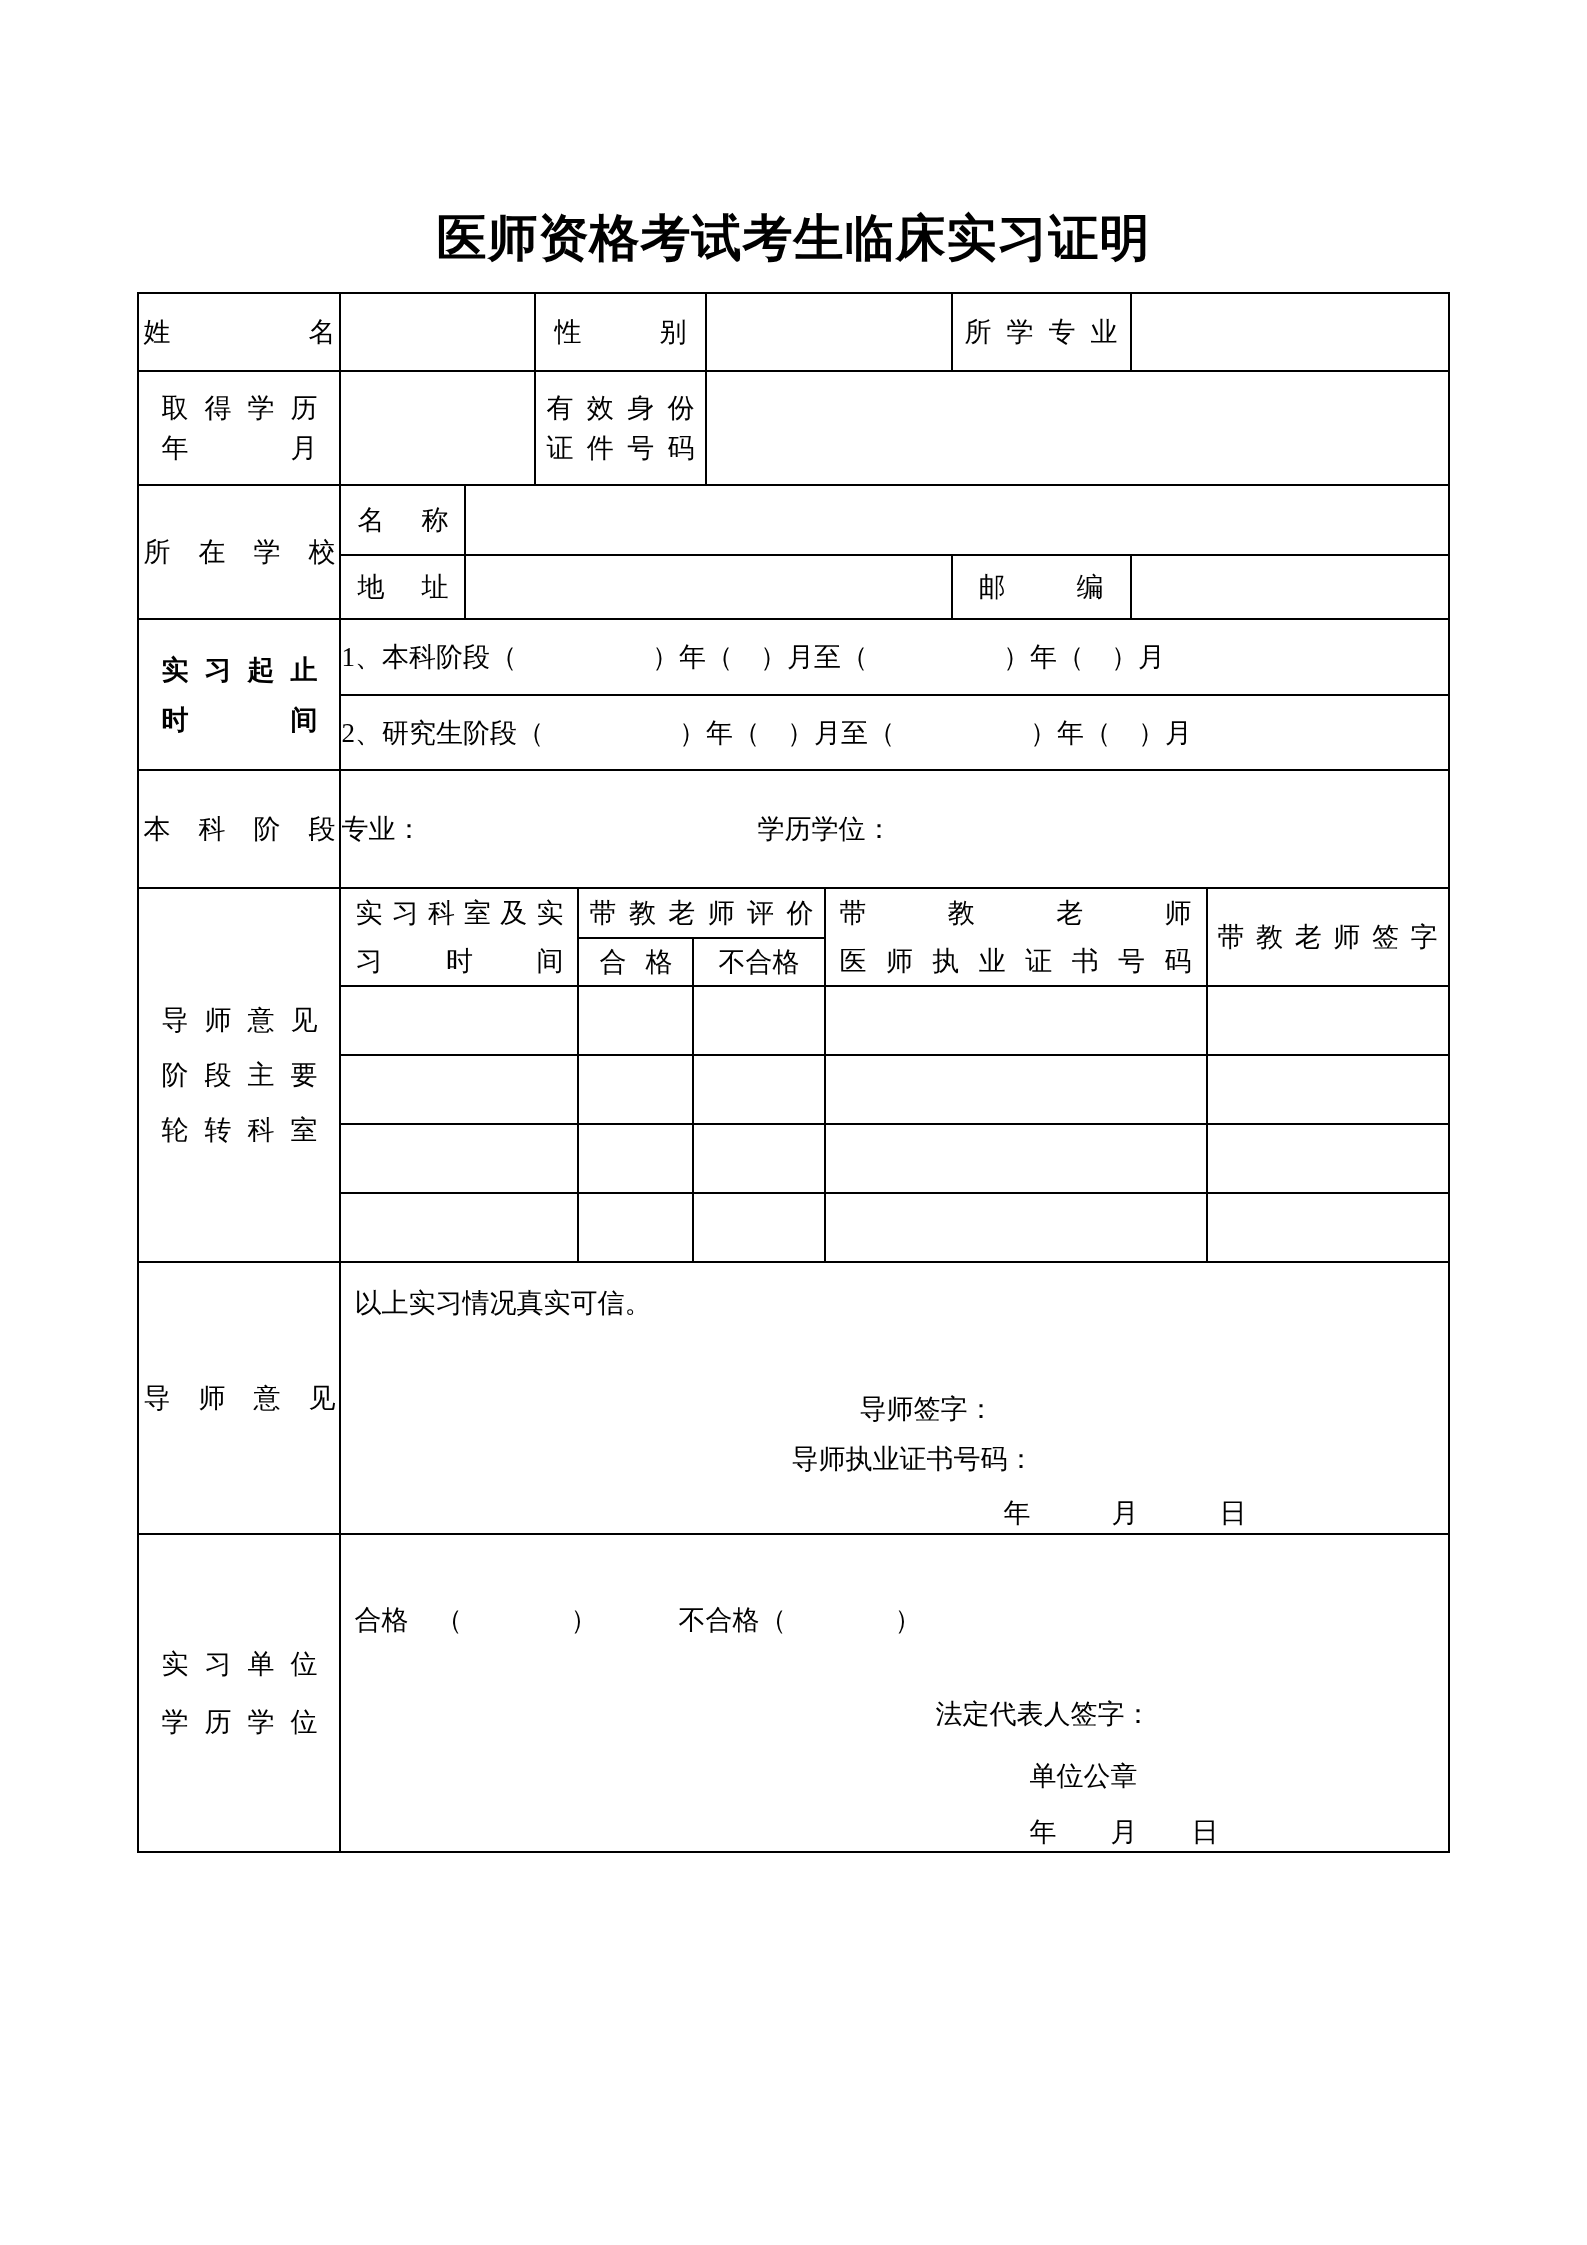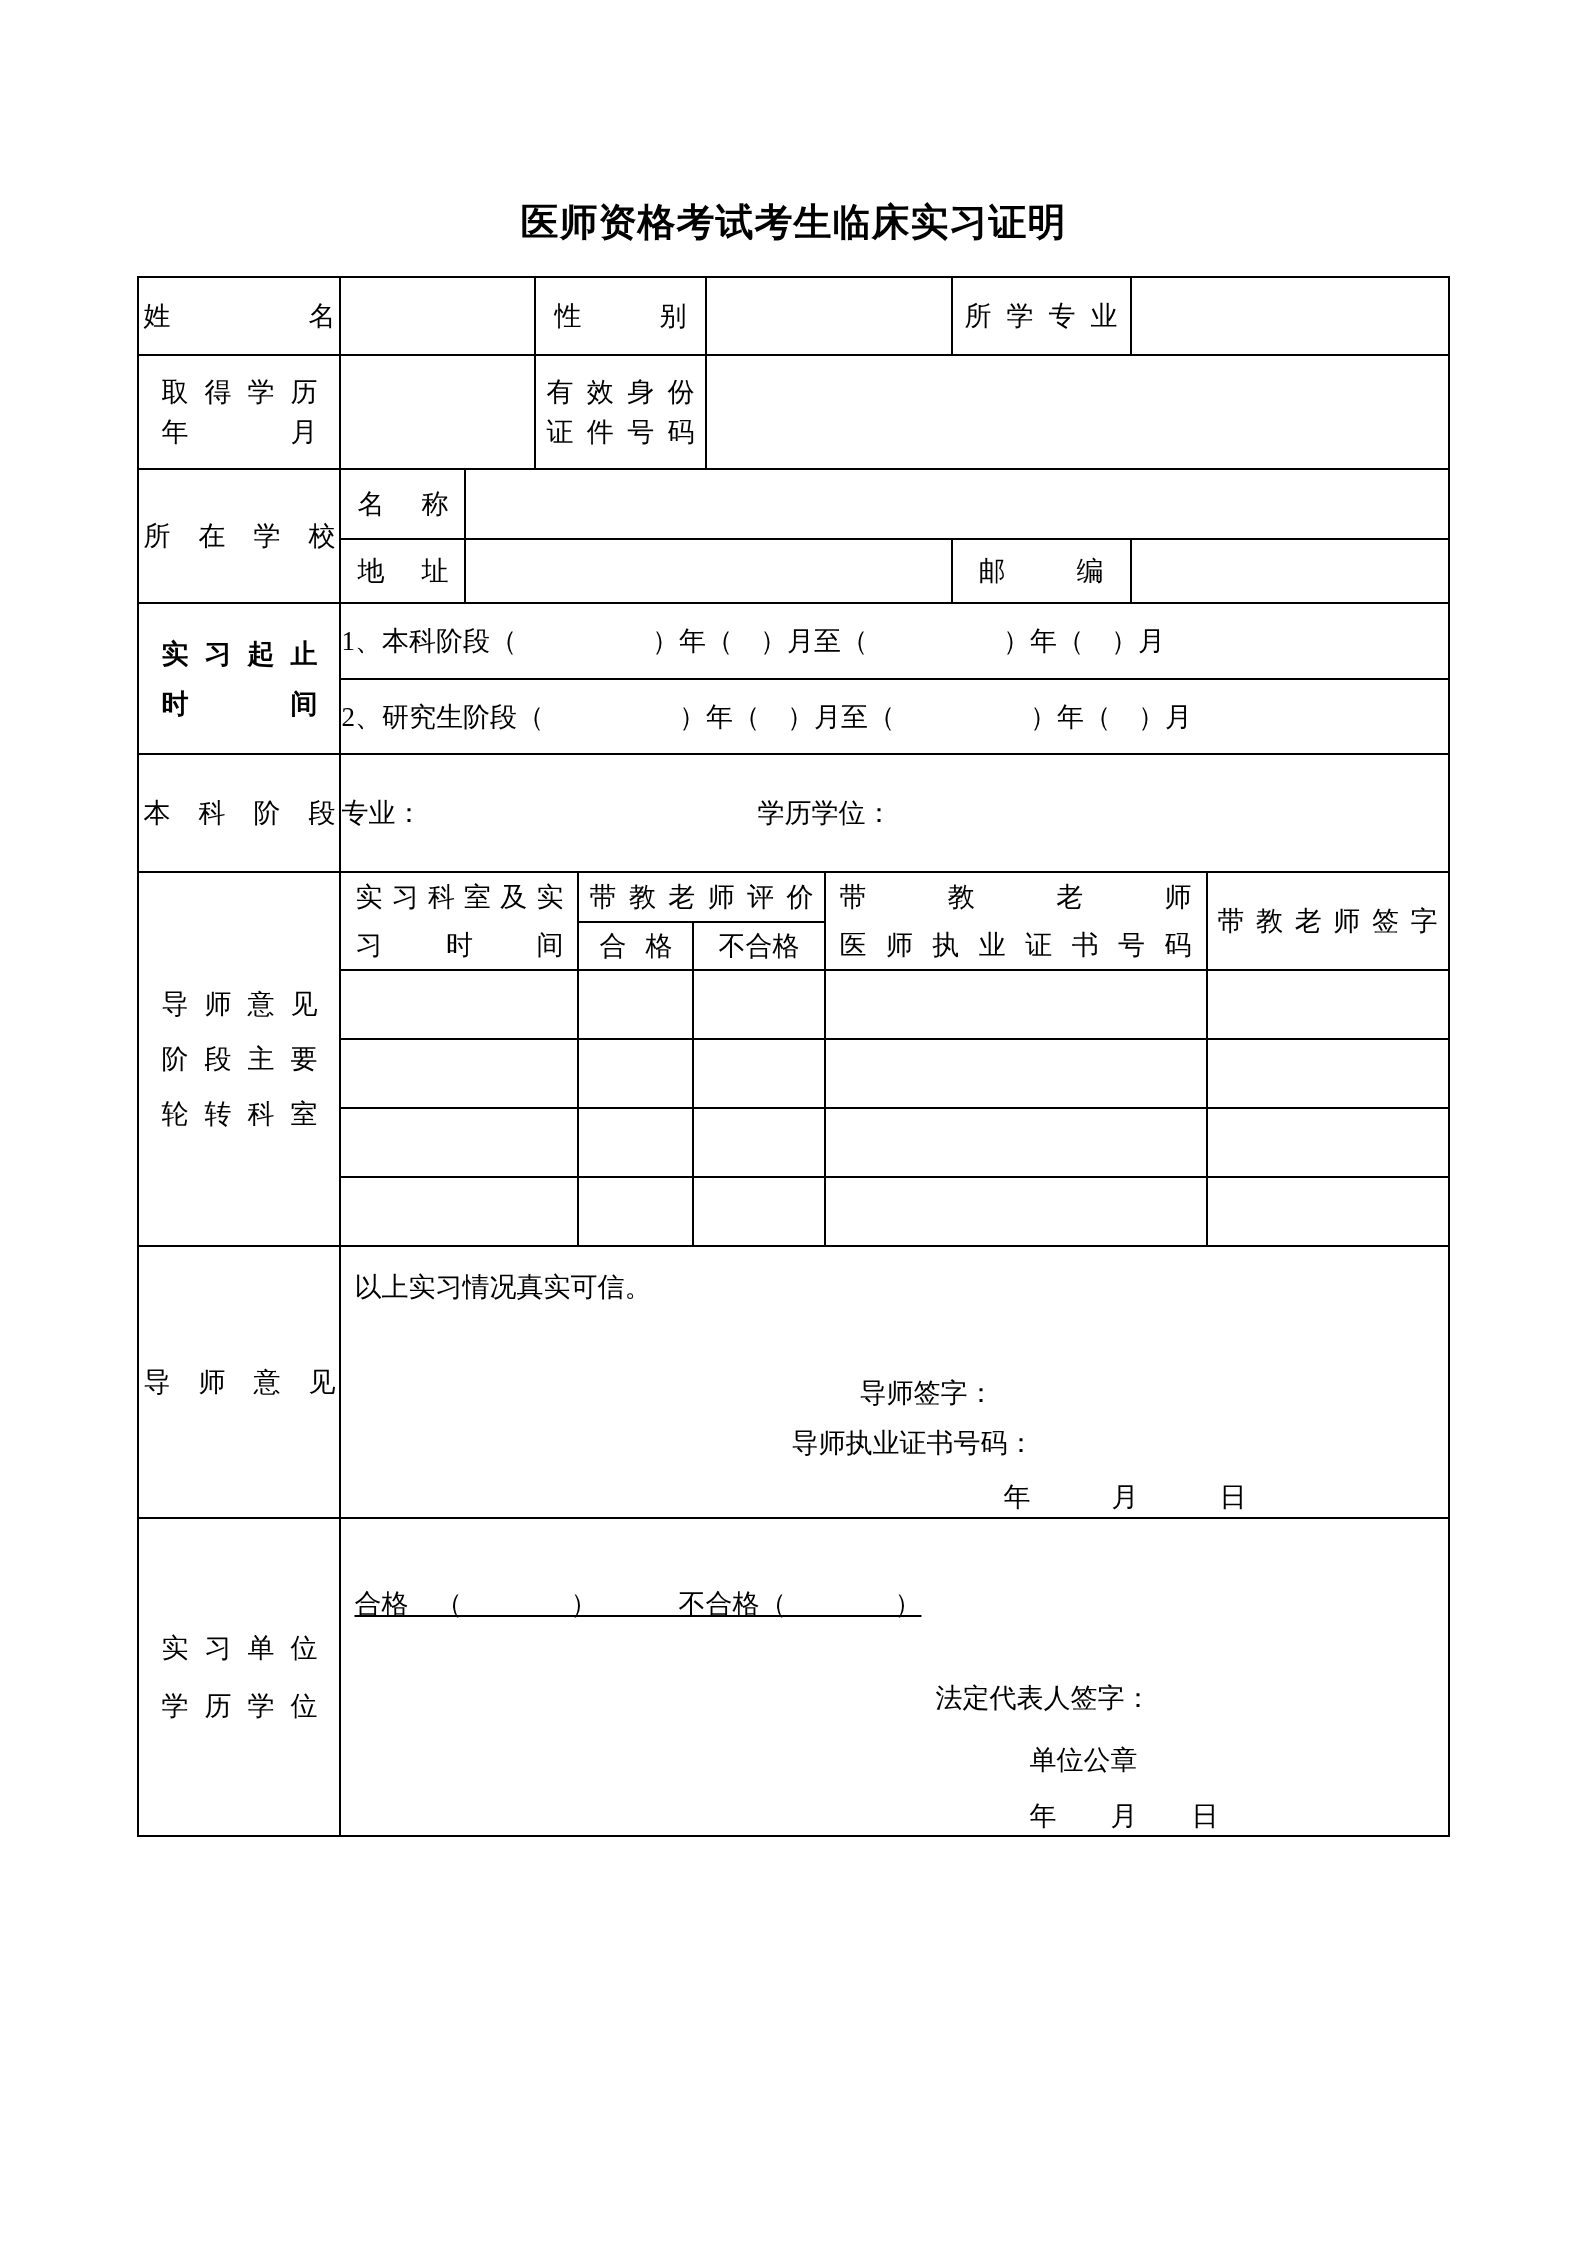--- a/index.html
+++ b/index.html
@@ -3,23 +3,23 @@
 <meta charset="utf-8">
 <style>
   html,body { margin:0; padding:0; }
   body {
     width:1587px; height:2245px;
     background:#ffffff;
     color:#000000;
     font-family:"Liberation Serif","DejaVu Serif",serif;
   }
   .page-title {
-    margin:0; padding-top:196px;
+    margin:16px; padding-top:196px;
     text-align:center;
-    font-size:38px; font-weight:bold;
+    font-size:50px; font-weight:bold;
     line-height:52px;
     letter-spacing:1px;
   }
   table.cert {
     border-collapse:collapse;
     table-layout:fixed;
     width:1310px;
     margin:28px auto 0 auto;
   }
   table.cert td {
@@ -73,21 +73,21 @@
   
   td.fill { text-align:left; padding-left:13px; }
   .deg-gap { margin-left:335px; }
 
   
   td.freecell { vertical-align:top; text-align:left; }
   .s1 { margin:20px 0 0 13px; }
   .s2 { margin:70px 0 0 518px; }
   .s3 { margin:14px 0 0 450px; }
   .s4 { margin:18px 0 0 662px; }
-  .u1 { margin:66px 0 8px 13px;text-decoration:underline; }
+  .u1 { margin:66px 0 8px 13px; }
   .u2 { margin:58px 0 0 594px; }
   .u3 { margin:26px 0 0 688px; }
   .u4 { margin:20px 0 0 688px; }
 </style>
 </head>
 <body>
 
 <h1 class="page-title">医师资格考试考生临床实习证明</h1>
 
 <table class="cert">

